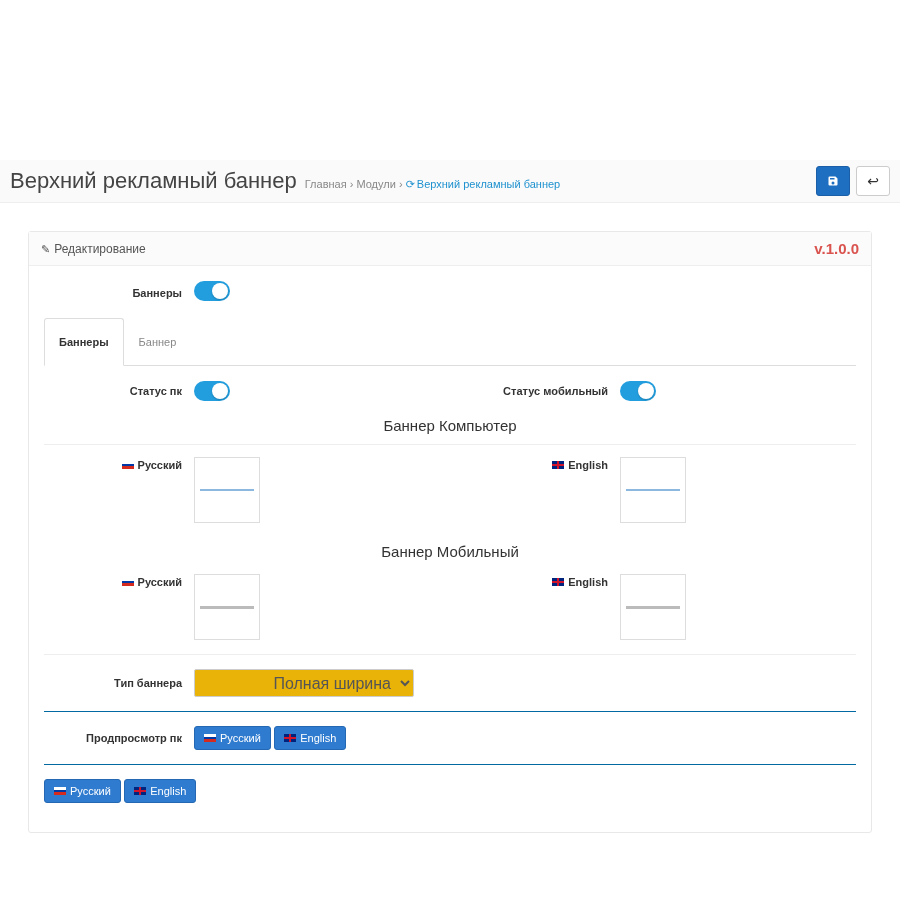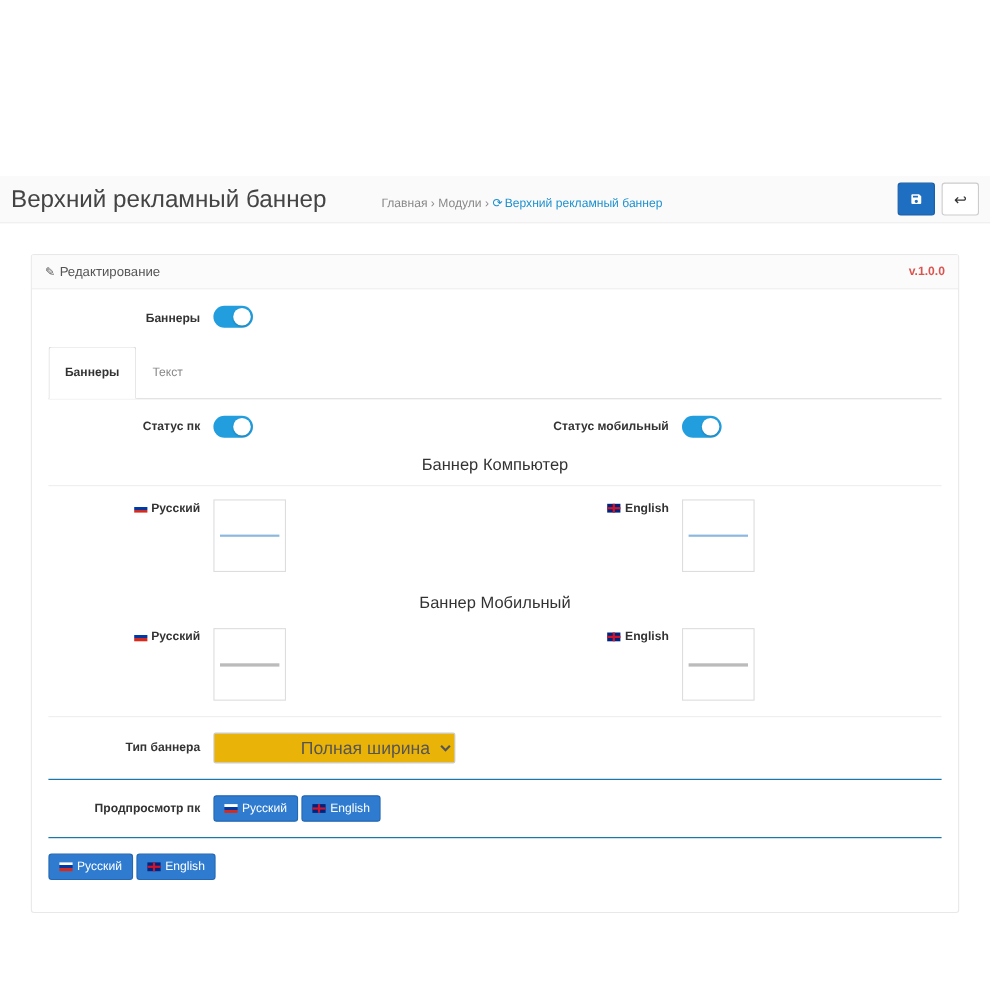--- a/index.html
+++ b/index.html
@@ -1,31 +1,31 @@
 <!DOCTYPE html>
 <html><head>
 <meta charset="utf-8">
 <style>
 * { box-sizing: border-box; margin: 0; padding: 0; }
 body { font-family: -apple-system, "Segoe UI", Helvetica, Arial, sans-serif; background: #fff; color: #333; font-size: 12px; }
 .page { width: 900px; margin: 0 auto; padding-top: 160px; }
 .header { display: flex; align-items: center; justify-content: space-between; padding: 6px 10px; background: #fafafa; border-bottom: 1px solid #eee; }
 .header-left { display: flex; align-items: baseline; gap: 8px; flex-wrap: wrap; }
 h1 { font-size: 22px; font-weight: 300; color: #444; }
-.breadcrumb { font-size: 11px; color: #888; margin-left: 42px; }
+.breadcrumb { font-size: 11px; color: #888; }
 .breadcrumb a { color: #888; text-decoration: none; }
 .breadcrumb .active { color: #1e91cf; }
 .reload-icon { color: #1e91cf; margin-right: 2px; }
 .header-actions { display: flex; gap: 6px; }
 .btn { display: inline-flex; align-items: center; justify-content: center; padding: 6px 10px; border-radius: 3px; cursor: pointer; border: 1px solid transparent; font-size: 12px; }
 .btn-save { background: #1e6ec1; color: #fff; border-color: #1a5fa8; }
 .btn-back { background: #fff; color: #333; border: 1px solid #ccc; }
 .panel { margin: 28px; border: 1px solid #e8e8e8; background: #fff; border-radius: 3px; }
 .panel-header { display: flex; justify-content: space-between; align-items: center; padding: 8px 12px; background: #fbfbfb; border-bottom: 1px solid #eee; font-size: 12px; color: #555; }
-.version { color: #d9534f; font-weight: bold; font-size: 11px; }
+.version { color: #d9534f; font-weight: bold; font-size: 15px; }
 .panel-body { padding: 15px; }
 .form-row { display: flex; align-items: center; margin-bottom: 14px; }
 .form-row.sep { border-bottom: 1px solid #0369a1; padding-bottom: 14px; }
 .label-col { width: 150px; text-align: right; padding-right: 12px; font-size: 11px; font-weight: bold; color: #333; }
 .control-col { flex: 1; }
 .toggle { position: relative; width: 36px; height: 20px; background: #229ede; border-radius: 20px; display: inline-block; }
 .toggle::after { content: ""; position: absolute; width: 16px; height: 16px; background: #fff; border-radius: 50%; top: 2px; right: 2px; box-shadow: 0 1px 2px rgba(0,0,0,.2); }
 .tabs { display: flex; border-bottom: 1px solid #ddd; margin-bottom: 15px; }
 .tab { padding: 17px 14px; font-size: 11px; color: #888; cursor: pointer; border: 1px solid transparent; border-bottom: none; margin-bottom: -1px; }
 .tab.active { border-color: #ddd; border-bottom: 1px solid #fff; background: #fff; color: #333; border-radius: 3px 3px 0 0; font-weight: bold; }
@@ -86,21 +86,21 @@
 
       <div class="form-row">
         <div class="label-col">Баннеры</div>
         <div class="control-col">
           <span class="toggle"></span>
         </div>
       </div>
 
       <div class="tabs">
         <div class="tab active">Баннеры</div>
-        <div class="tab">Текст</div>
+        <div class="tab">Баннер</div>
       </div>
 
       <div class="two-col" style="margin-bottom:10px;">
         <div>
           <div class="label-col">Статус пк</div>
           <span class="toggle"></span>
         </div>
         <div>
           <div class="label-col" style="width:170px;">Статус мобильный</div>
           <span class="toggle"></span>

